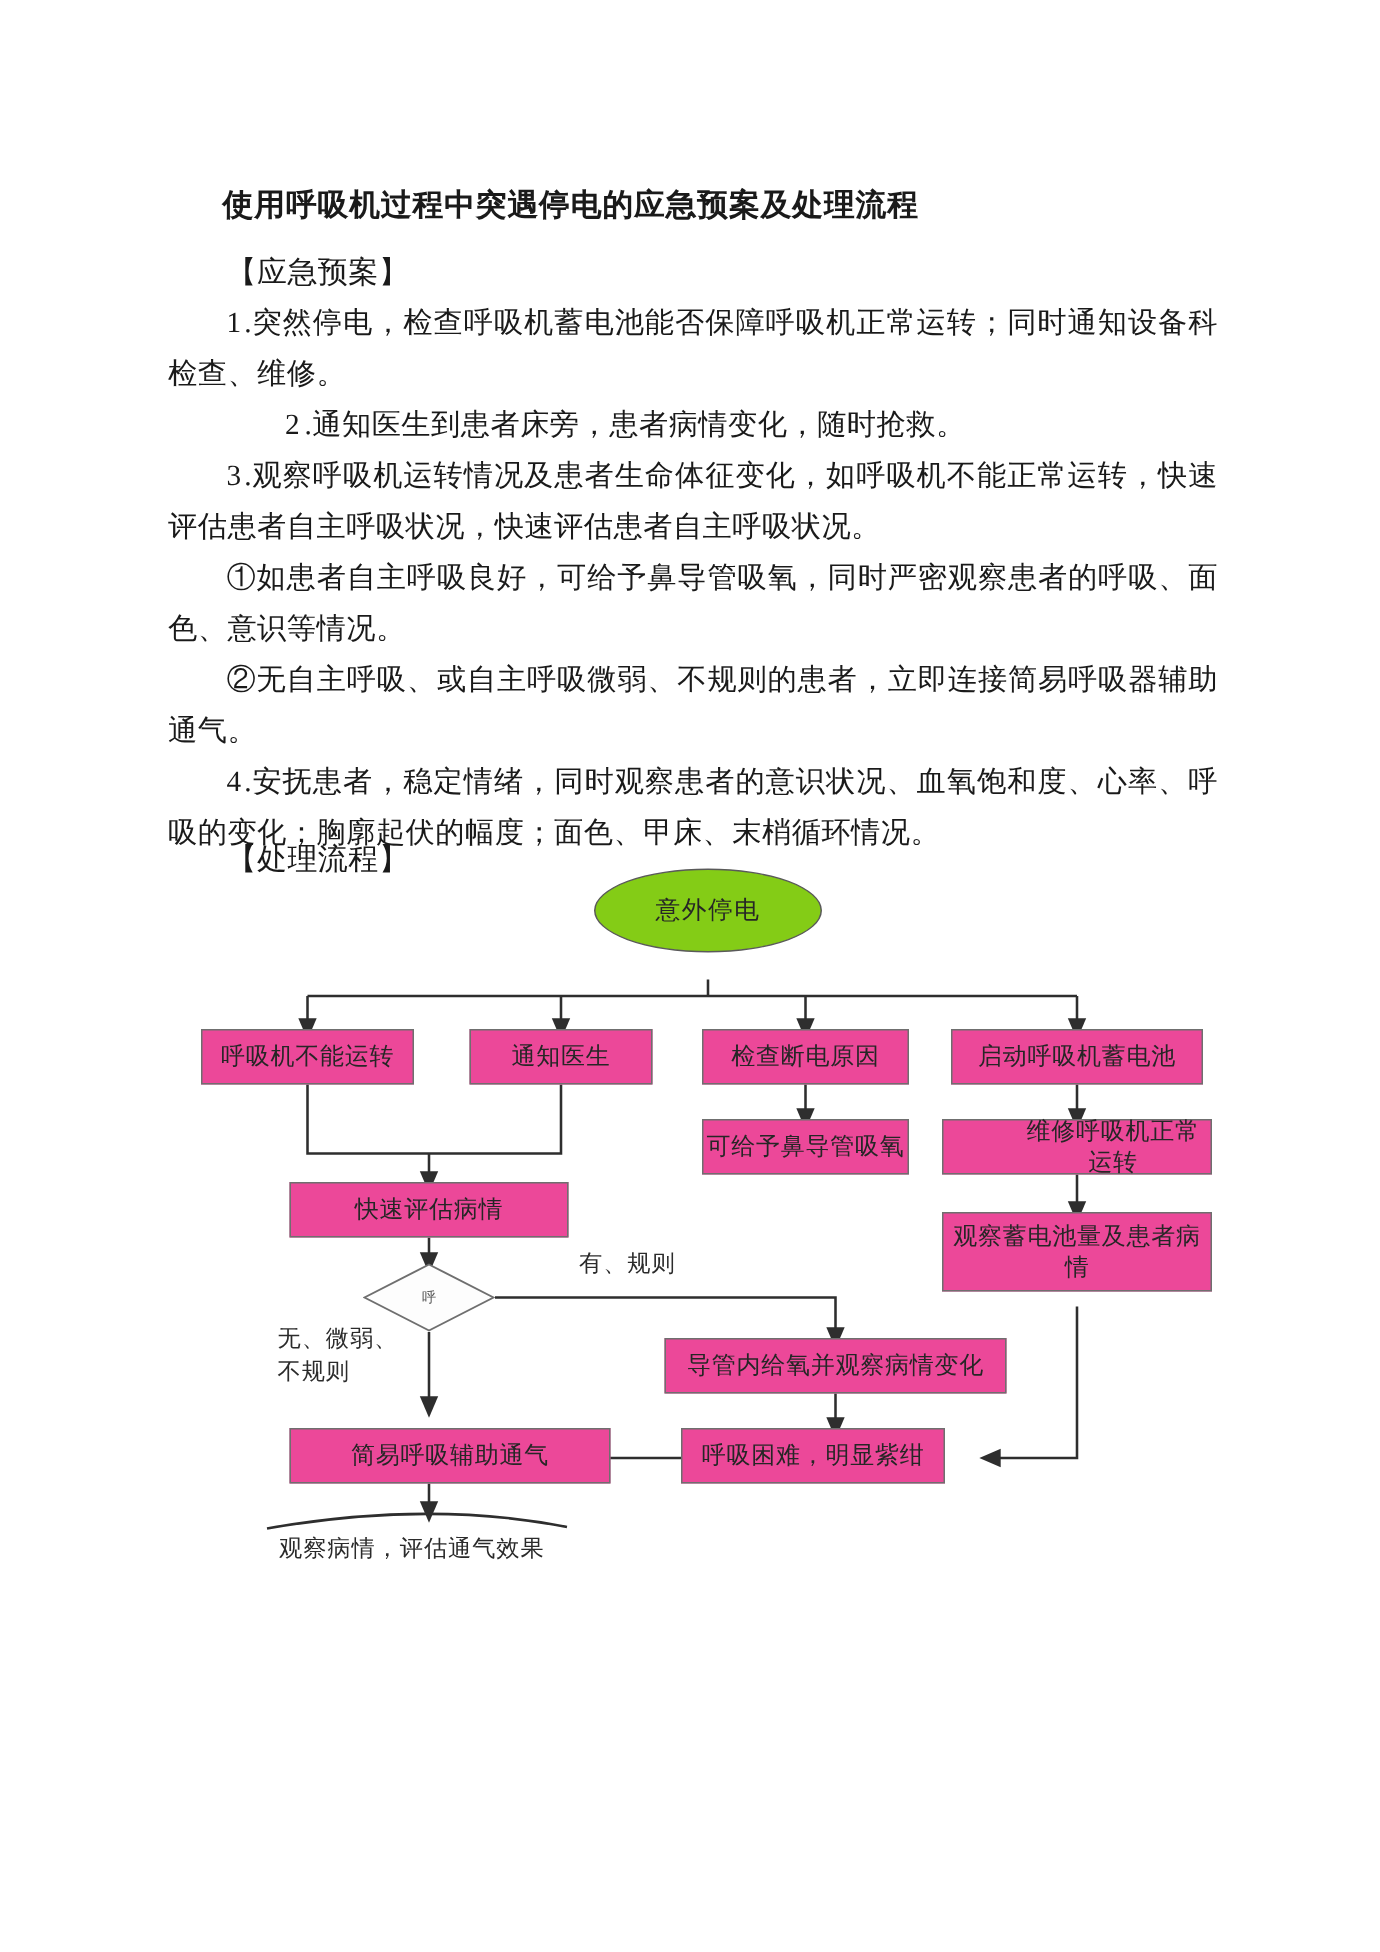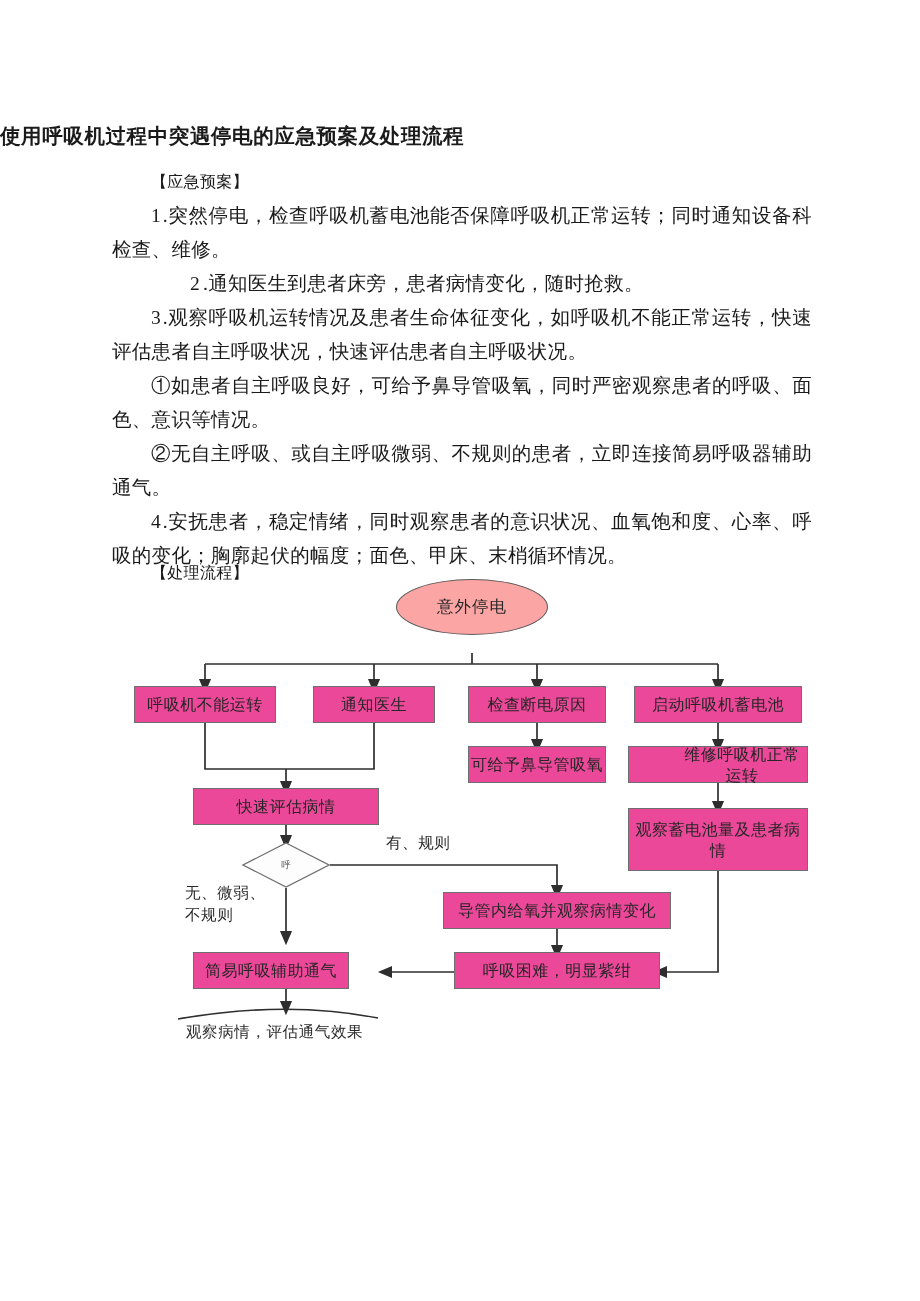--- a/index.html
+++ b/index.html
@@ -19,21 +19,21 @@
     position: absolute;
     inset: 0;
   }
 
   
   .doc-title {
     position: absolute;
     left: 0;
     top: 122px;
     width: 761px;
-    text-align: left;
+    text-align: center;
     font-size: 20.5px;
     font-weight: bold;
     letter-spacing: 0.6px;
     font-family: "Liberation Sans", "DejaVu Sans", sans-serif;
   }
   .para {
     position: absolute;
     left: 112px;
     width: 700px;
     font-size: 19.5px;
@@ -41,21 +41,21 @@
     letter-spacing: 0.3px;
     text-align: justify;
     text-justify: inter-character;
   }
   .indent {
     text-indent: 39px;
   }
   .section-head {
     position: absolute;
     left: 151px;
-    font-size: 16px;
+    font-size: 20px;
     line-height: 34px;
     letter-spacing: 0.3px;
   }
   .num-gap {
     letter-spacing: 2px;
   }
   .num-gap-wide {
     display: inline-block;
     width: 52px;
   }
@@ -81,21 +81,21 @@
     line-height: 21px;
     letter-spacing: 0.5px;
     font-family: "Liberation Sans", "DejaVu Sans", sans-serif;
     color: #262626;
   }
   .oval {
     position: absolute;
     box-sizing: border-box;
     border: 1px solid #5a5a5a;
     border-radius: 50%;
-    background: #fca5a5;
+    background: #84cc16;
     display: flex;
     align-items: center;
     justify-content: center;
     font-size: 16.5px;
     letter-spacing: 1px;
     font-family: "Liberation Sans", "DejaVu Sans", sans-serif;
     color: #262626;
   }
   .diamond-wrap {
     position: absolute;
@@ -222,34 +222,34 @@
     <div class="node" style="left:134px; top:126px; width:142px; height:37px;">呼吸机不能运转</div>
     <div class="node" style="left:313px; top:126px; width:122px; height:37px;">通知医生</div>
     <div class="node" style="left:468px; top:126px; width:138px; height:37px;">检查断电原因</div>
     <div class="node" style="left:634px; top:126px; width:168px; height:37px;">启动呼吸机蓄电池</div>
 
     <div class="node" style="left:468px; top:186px; width:138px; height:37px;">可给予鼻导管吸氧</div>
     <div class="node" style="left:628px; top:186px; width:180px; height:37px;padding-left:48px;">维修呼吸机正常运转</div>
 
     <div class="node" style="left:193px; top:228px; width:186px; height:37px;">快速评估病情</div>
 
-    <div class="node" style="left:628px; top:248px; width:180px; height:63px;">观察蓄电池量及患者病情</div>
+    <div class="node" style="left:628px; top:248px; width:180px; height:53px;">观察蓄电池量及患者病情</div>
 
     <div class="diamond-wrap" style="left:242px; top:282px; width:88px; height:46px;">
       <svg class="diamond-shape" viewBox="0 0 88 46">
         <polygon points="44,1 87,23 44,45 1,23" fill="#fdfdfd" stroke="#6f6f6f" stroke-width="1.3"></polygon>
       </svg>
       <span class="diamond-label">呼</span>
     </div>
 
     <div class="edge-label" style="left:353px; top:272px;margin-left:33px;">有、规则</div>
     <div class="edge-label" style="left:185px; top:322px;">无、微弱、</div>
     <div class="edge-label" style="left:185px; top:344px;">不规则</div>
 
     <div class="node" style="left:443px; top:332px; width:228px; height:37px;">导管内给氧并观察病情变化</div>
 
-    <div class="node" style="left:193px; top:392px; width:156px; height:37px;">简易呼吸辅助通气</div>
-    <div class="node" style="left:454px; top:392px; width:206px; height:37px;">呼吸困难，明显紫绀</div>
+    <div class="node" style="left:193px; top:392px; width:214px; height:37px;">简易呼吸辅助通气</div>
+    <div class="node" style="left:454px; top:392px; width:176px; height:37px;">呼吸困难，明显紫绀</div>
 
     <div class="tail-label" style="left:186px; top:462px;">观察病情，评估通气效果</div>
 
   </div>
 </div>
 
 </body></html>

